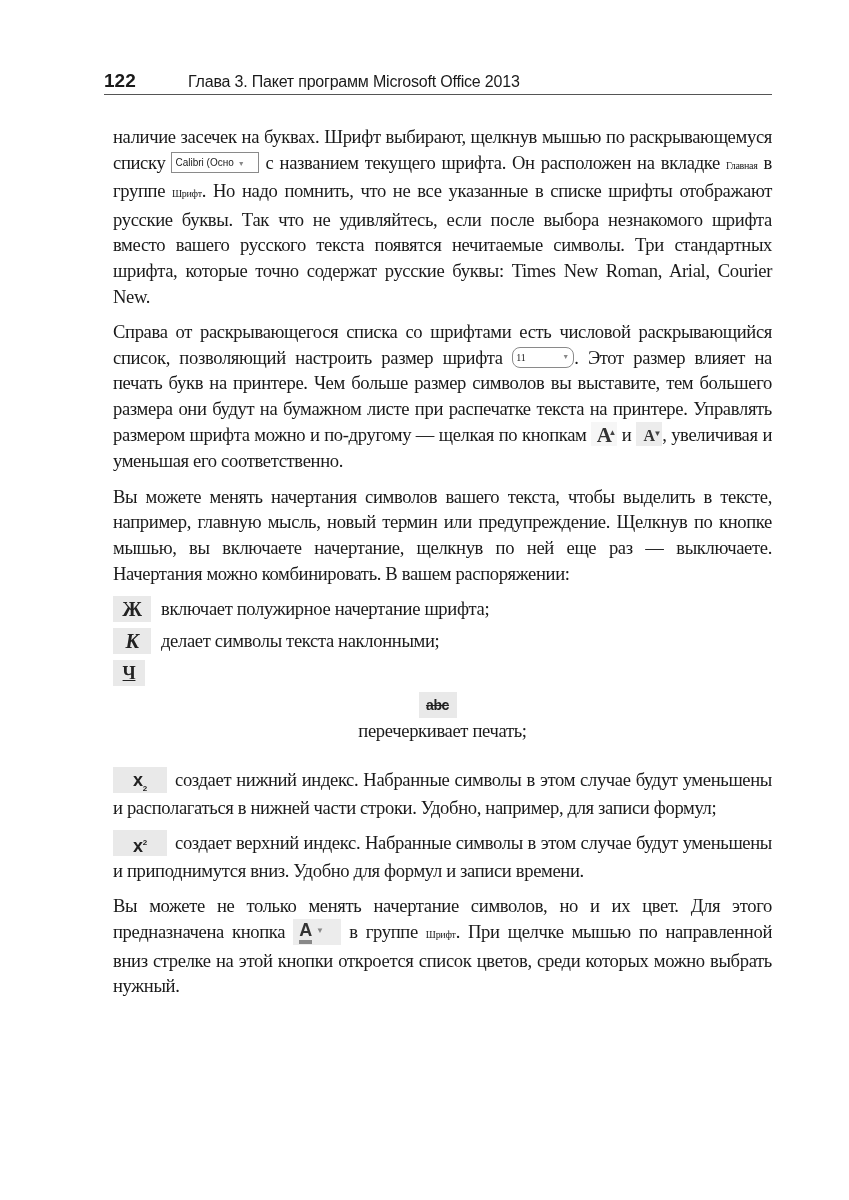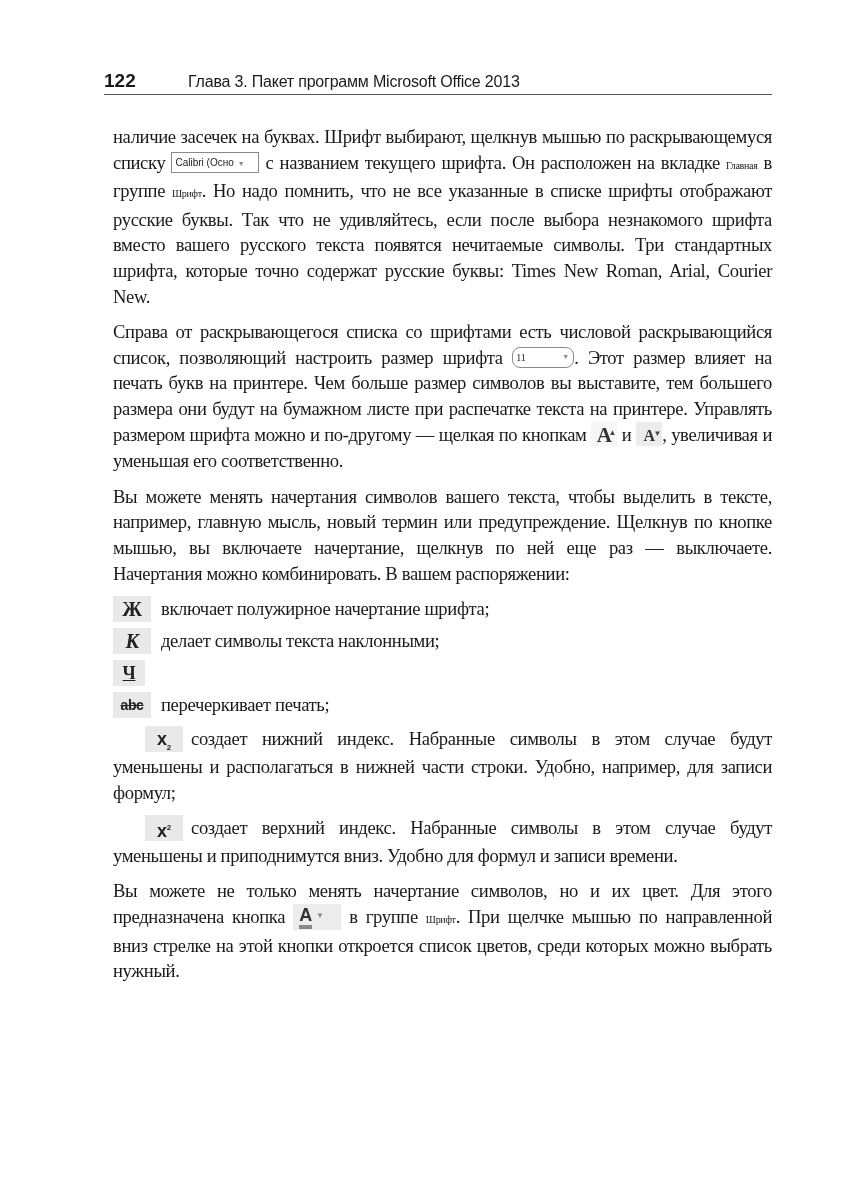--- a/index.html
+++ b/index.html
@@ -18,21 +18,21 @@
   .btn { display: inline-block; background: #ececec; vertical-align: middle; text-align: center; position: relative; top: -2px; color: #333; }
   .btn-grow { width: 26px; height: 24px; font-family: "Liberation Serif", serif; font-weight: bold; font-size: 21px; line-height: 26px; background: #f6f6f6; }
   .btn-shrink { width: 26px; height: 24px; font-family: "Liberation Serif", serif; font-weight: bold; font-size: 16px; line-height: 28px; }
   .btn .tri { position: absolute; font-size: 8px; top: -2px; right: 1px; color: #444; }
   .fmt-row { display: flex; align-items: center; margin-bottom: 6px; }
   .fmt-icon { display: inline-block; width: 38px; height: 26px; background: #e9e9e9; text-align: center; line-height: 26px; margin-right: 10px; color: #222; flex: 0 0 auto; }
   .fmt-icon.bold { font-family: "Liberation Serif", serif; font-weight: bold; font-size: 20px; }
   .fmt-icon.italic { font-family: "Liberation Serif", serif; font-weight: bold; font-style: italic; font-size: 20px; }
   .fmt-icon.under { width: 32px; font-family: "Liberation Serif", serif; font-weight: bold; font-size: 18px; text-decoration: underline; }
   .fmt-icon.strike { font-family: "Liberation Sans", sans-serif; font-weight: bold; font-size: 14px; text-decoration: line-through; }
-  .fmt-icon.sub, .fmt-icon.sup { width: 38px; font-family: "Liberation Sans", sans-serif; font-weight: bold; font-size: 18px; margin-left: 32px; }
+  .fmt-icon.sub, .fmt-icon.sup { width: 54px; font-family: "Liberation Sans", sans-serif; font-weight: bold; font-size: 18px; }
   .fmt-icon sub, .fmt-icon sup { font-size: 8px; }
   .inline-icon { display: inline-block; vertical-align: middle; margin-right: 8px; position: relative; top: -2px; }
   .btn-color { width: 48px; height: 26px; background: #ececec; font-family: "Liberation Sans", sans-serif; font-weight: bold; font-size: 18px; line-height: 22px; text-align: left; padding-left: 6px; box-sizing: border-box; }
   .btn-color .letter { display: inline-block; border-bottom: 4px solid #888; line-height: 20px; }
   .btn-color .arr { font-size: 8px; color: #888; margin-left: 4px; vertical-align: middle; }
 </style>
 </head>
 <body>
 
 <div class="header">
@@ -52,21 +52,21 @@
     <span class="fmt-icon bold">Ж</span>
     <span>включает полужирное начертание шрифта;</span>
   </div>
   <div class="fmt-row">
     <span class="fmt-icon italic">К</span>
     <span>делает символы текста наклонными;</span>
   </div>
   <div class="fmt-row">
     <span class="fmt-icon under">Ч</span>
   </div>
-  <div class="fmt-row" style="margin-bottom:8px;">
+  <div class="fmt-row" style="margin-bottom:23px;flex-direction:column;">
     <span class="fmt-icon strike">abc</span>
     <span>перечеркивает печать;</span>
   </div>
 
   <p><span class="fmt-icon sub inline-icon"><span>x</span><sub>2</sub></span><span>создает нижний индекс. Набранные символы в этом случае будут уменьшены и располагаться в нижней части строки. Удобно, например, для записи формул;</span></p>
 
   <p><span class="fmt-icon sup inline-icon"><span>x</span><sup>2</sup></span><span>создает верхний индекс. Набранные символы в этом случае будут уменьшены и приподнимутся вниз. Удобно для формул и записи времени.</span></p>
 
   <p><span>Вы можете не только менять начертание символов, но и их цвет. Для этого предназначена кнопка </span><span class="btn btn-color"><span class="letter">A</span><span class="arr">▼</span></span><span> в группе </span><span class="ui">Шрифт</span><span>. При щелчке мышью по направленной вниз стрелке на этой кнопки откроется список цветов, среди которых можно выбрать нужный.</span></p>
 

